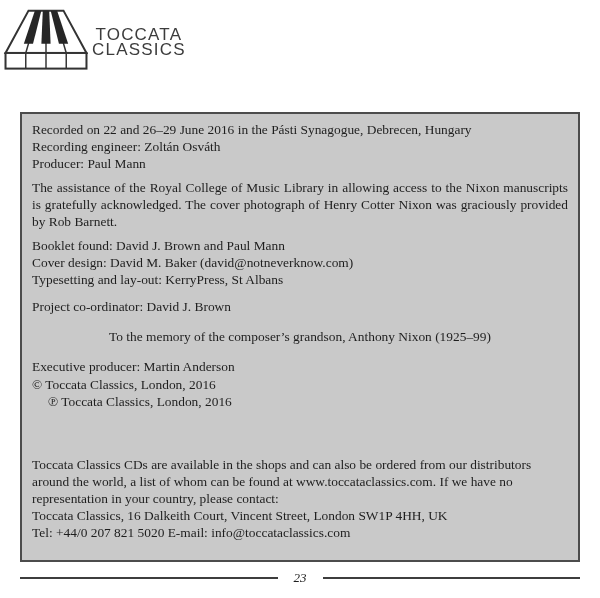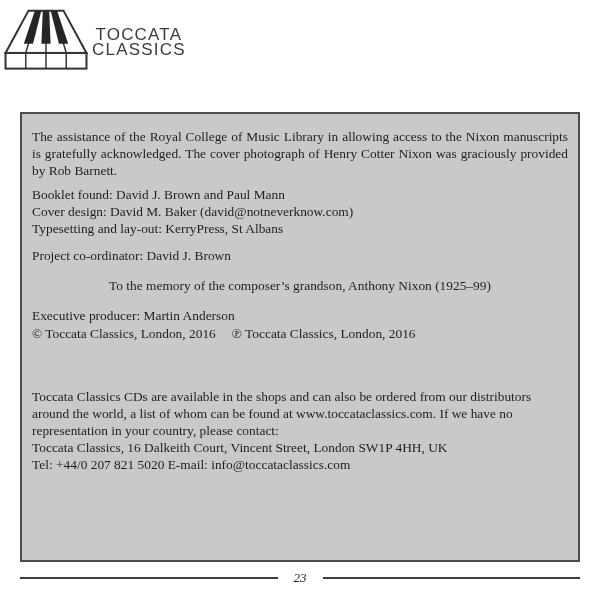--- a/index.html
+++ b/index.html
@@ -39,21 +39,21 @@
     border: 2px solid #4c4c4c;
     padding: 7px 10px 0 10px;
     font-size: 13.4px;
     line-height: 17px;
   }
   .para { margin: 0; }
   .mt-sm  { margin-top: 7px; }
   .mt-md  { margin-top: 10px; }
   .mt-lg  { margin-top: 13px; }
   .mt-xl  { margin-top: 46px; }
-  .mt-xs  { margin-top: 1px; }
+  .mt-xs  { margin-top: 1px; flex-direction: column; }
   .justified { text-align: justify; text-justify: inter-word; }
   .centered { text-align: center; }
   .copyright-row { display: flex; }
   .copyright-row .phono { margin-left: 16px; }
   
   .footer {
     position: absolute;
     left: 20px; top: 570px;
     width: 560px;
     display: flex;
@@ -96,20 +96,25 @@
       <line x1="72" y1="51" x2="72" y2="68" stroke="#333333" stroke-width="1.6"></line>
     </svg>
     <div class="logo-wordmark">
       <div>TOCCATA</div>
       <div>CLASSICS</div>
     </div>
   </div>
 
   <div class="info-box">
 
+    <p class="para">
+      <span style="display:block">Recorded on 22 and 26–29 June 2016 in the Pásti Synagogue, Debrecen, Hungary</span>
+      <span style="display:block">Recording engineer: Zoltán Osváth</span>
+      <span style="display:block">Producer: Paul Mann</span>
+    </p>
 
     <p class="para mt-sm justified">The assistance of the Royal College of Music Library in allowing access to the Nixon manuscripts is gratefully acknowledged. The cover photograph of Henry Cotter Nixon was graciously provided by Rob Barnett.</p>
 
     <p class="para mt-sm">
       <span style="display:block">Booklet found: David J. Brown and Paul Mann</span>
       <span style="display:block">Cover design: David M. Baker (david@notneverknow.com)</span>
       <span style="display:block">Typesetting and lay-out: KerryPress, St Albans</span>
     </p>
 
     <p class="para mt-md">Project co-ordinator: David J. Brown</p>

